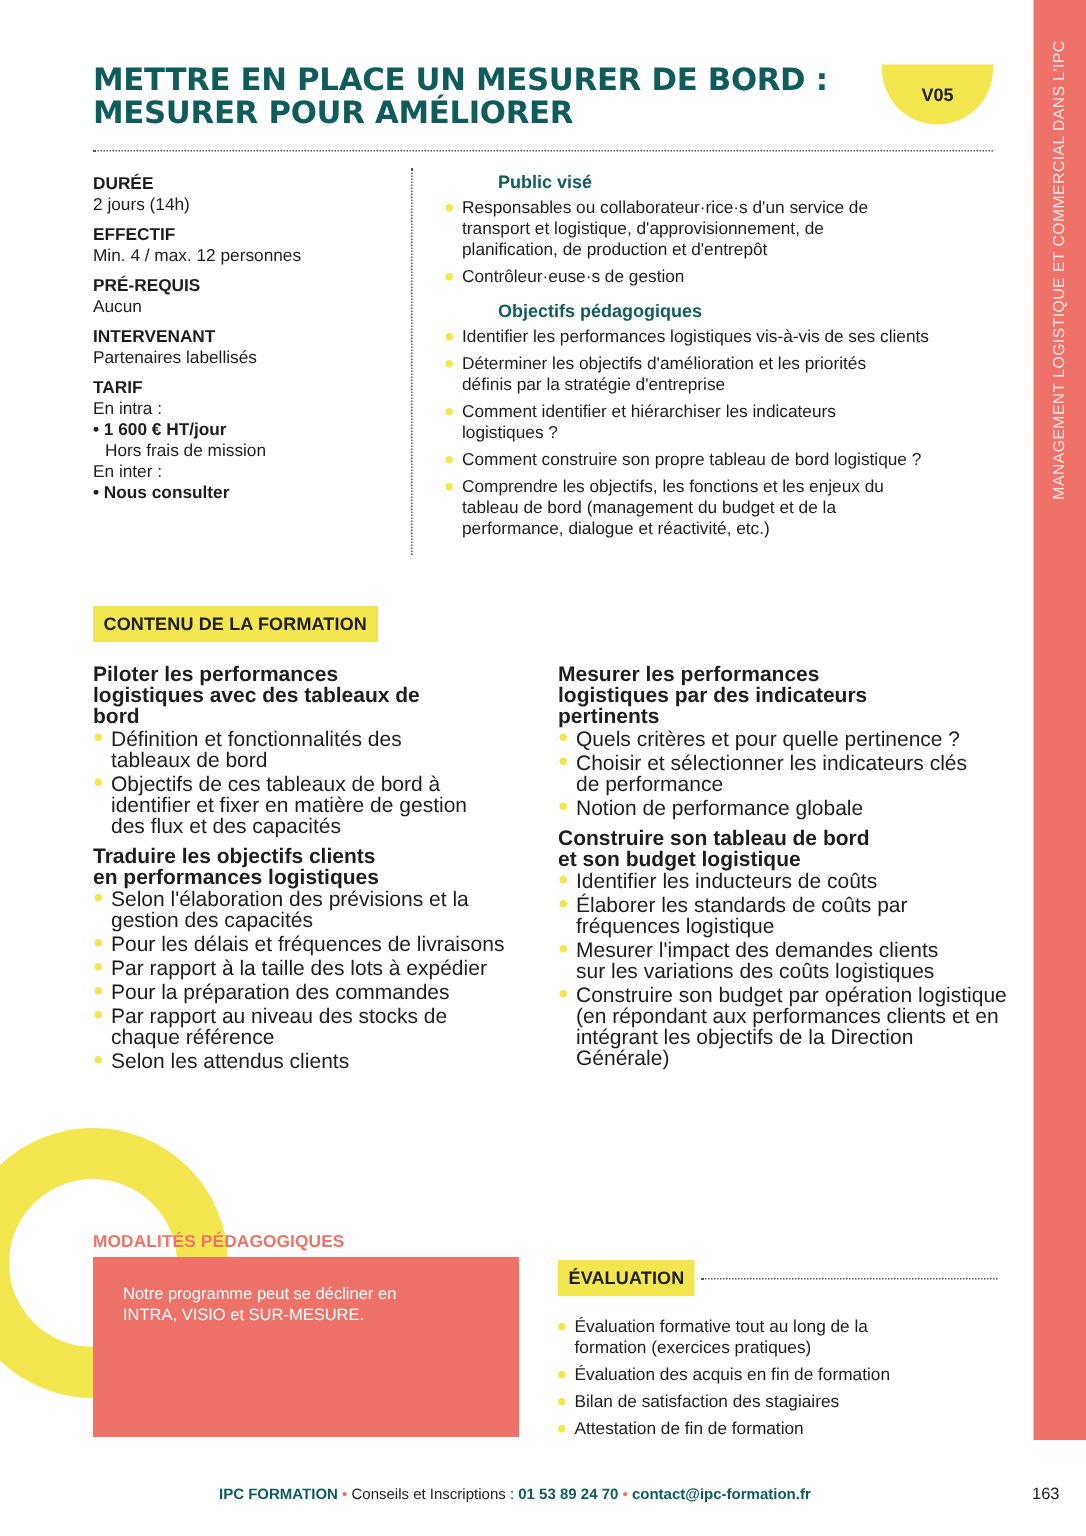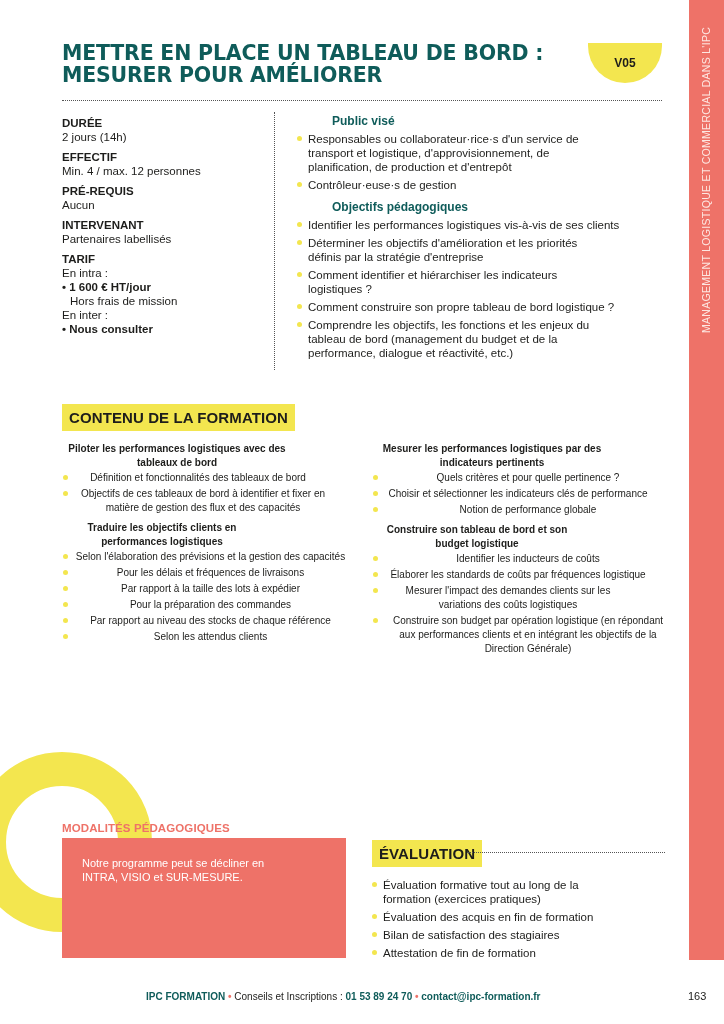--- a/index.html
+++ b/index.html
@@ -42,25 +42,25 @@
     .sub-heading.spaced { margin-top: 8px; }
     ul.bullets { list-style: none; }
     ul.bullets li { position: relative; padding-left: 12px; margin-bottom: 4px; }
     ul.bullets li::before {
       content: ""; position: absolute; left: 1px; top: 4px; width: 5px; height: 5px;
       border-radius: 50%; background: #f3e64f;
     }
     ul.tight li { margin-bottom: 2px; }
 
     .yellow-tag {
-      position: absolute; background: #f3e64f; font-weight: 700; font-size: 15px;
+      position: absolute; background: #f3e64f; font-weight: 700; font-size: 12px;
       padding: 5px 7px; color: #1d1d1b; letter-spacing: 0.1px;
     }
 
-    .content-col { position: absolute; font-size: 10px; line-height: 14px; text-align: center; }
+    .content-col { position: absolute; font-size: 14px; line-height: 14px; }
     .content-head { font-weight: 700; margin-bottom: 1px; }
     .content-head.spaced { margin-top: 6px; }
 
     .ring {
       position: absolute; left: -28px; top: 752px; width: 180px; height: 180px;
       border-radius: 50%; border: 34px solid #f3e64f;
     }
     .modal-title {
       position: absolute; left: 62px; top: 822px; font-weight: 700; font-size: 11.5px;
       color: #ee7268; letter-spacing: 0.1px;
@@ -84,21 +84,21 @@
   </style>
 </head>
 <body>
 
 <div class="side-band"></div>
 <div class="side-band-text">
   <span>MANAGEMENT LOGISTIQUE ET COMMERCIAL DANS L'IPC</span>
 </div>
 
 <h1 class="title">
-  <span>METTRE EN PLACE UN TABLEAU DE BORD :</span><br>
+  <span>METTRE EN PLACE UN MESURER DE BORD :</span><br>
   <span>MESURER POUR AMÉLIORER</span>
 </h1>
 <div class="code-badge">V05</div>
 
 <div class="hr-dotted" style="left:62px; top:100px; width:600px;"></div>
 
 <div class="info-col">
   <div class="info-label">DURÉE</div>
   <div class="info-val">2 jours (14h)</div>
   <div class="info-label">EFFECTIF</div>

